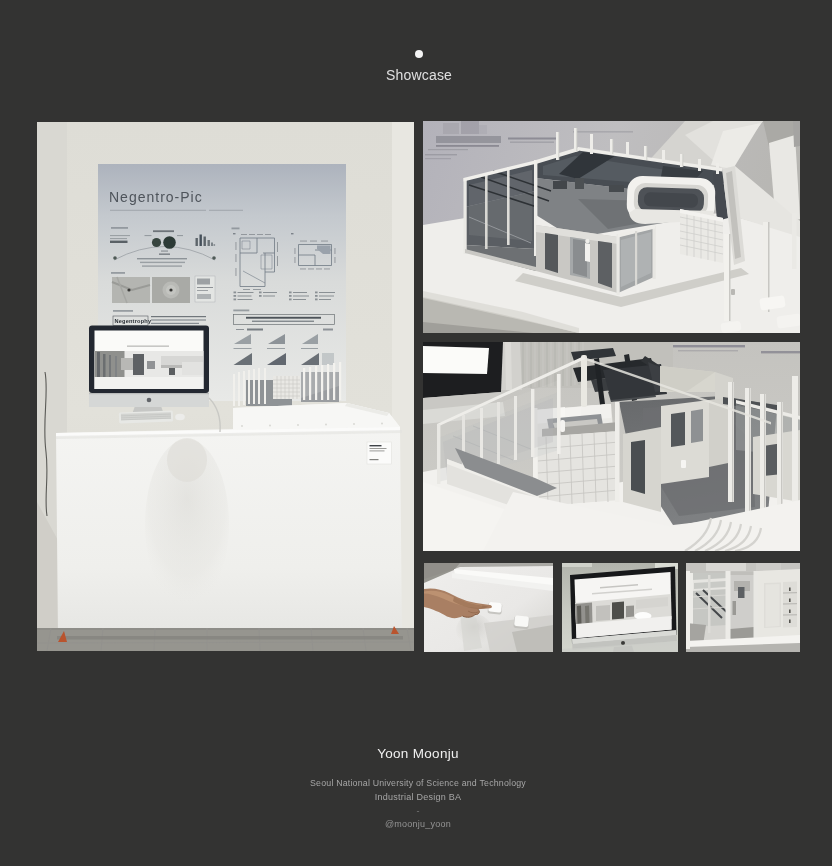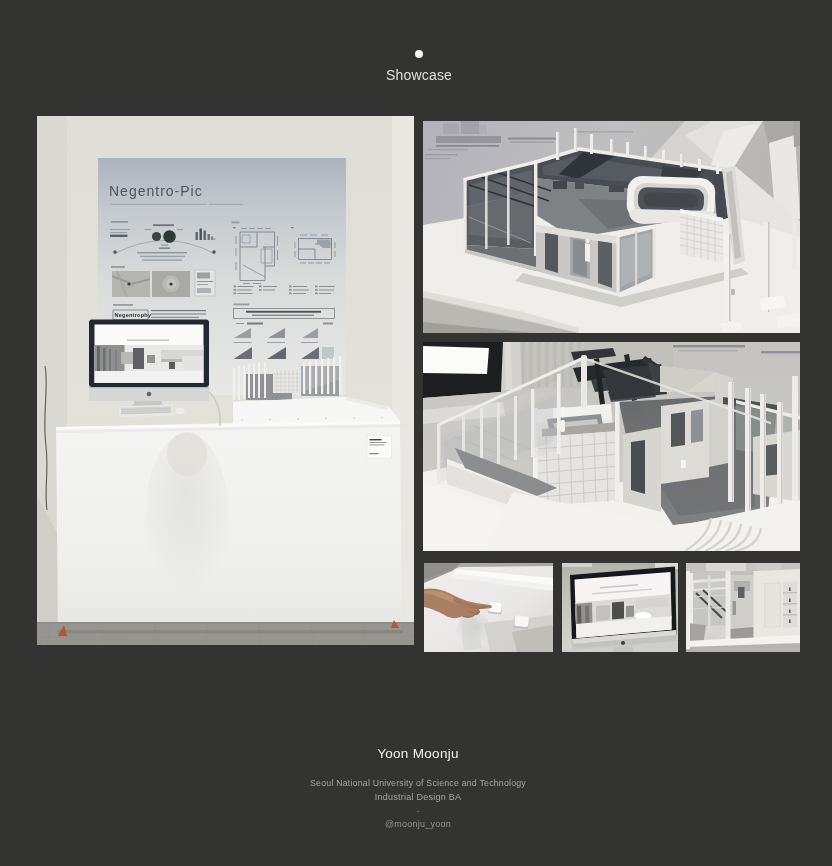--- a/index.html
+++ b/index.html
@@ -8,21 +8,21 @@
   .photo{position:absolute;overflow:hidden;}
   svg{display:block;}
 </style>
 </head>
 <body>
 
 <div class="abs" style="left:415px;top:50px;width:8px;height:8px;border-radius:50%;background:#f4f4f4;"></div>
 
 <div class="abs" style="left:0;top:67px;width:838px;text-align:center;color:#e0e0e0;font-size:14px;letter-spacing:.2px;">Showcase</div>
 
-<div class="photo" id="p1" style="left:37px;top:116px;width:377px;height:529px;">
+<div class="photo" id="p1" style="left:37px;top:122px;width:377px;height:529px;">
 <svg width="377" height="529" viewBox="0 0 377 529">
 <defs>
 <linearGradient id="wallg" x1="0" y1="0" x2="0" y2="1">
 <stop offset="0" stop-color="#deddd6"></stop>
           <stop offset="0.55" stop-color="#e2e1da"></stop>
           <stop offset="1" stop-color="#d6d5ce"></stop>
 </linearGradient>
 <linearGradient id="posterg" x1="0" y1="0" x2="0" y2="1">
 <stop offset="0" stop-color="#adb3bd"></stop>
           <stop offset="0.22" stop-color="#c4c9ce"></stop>

